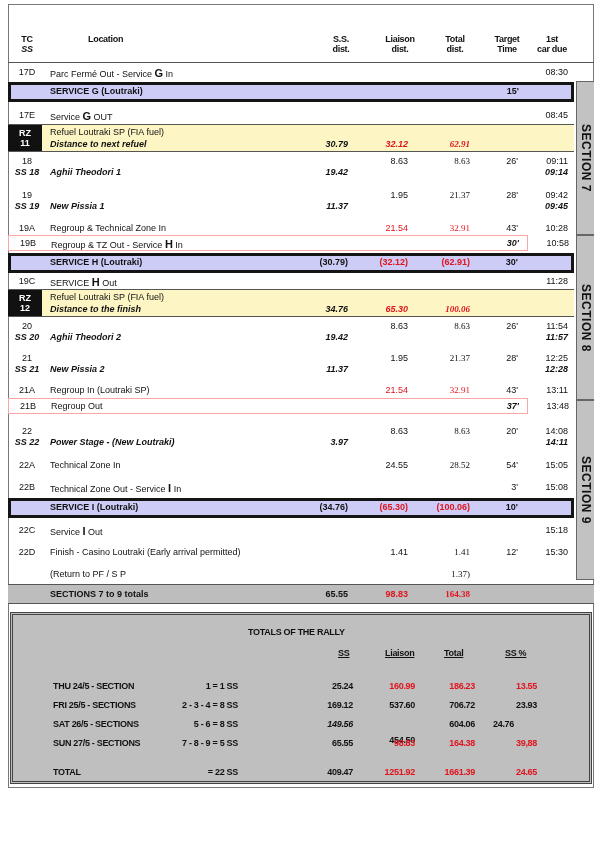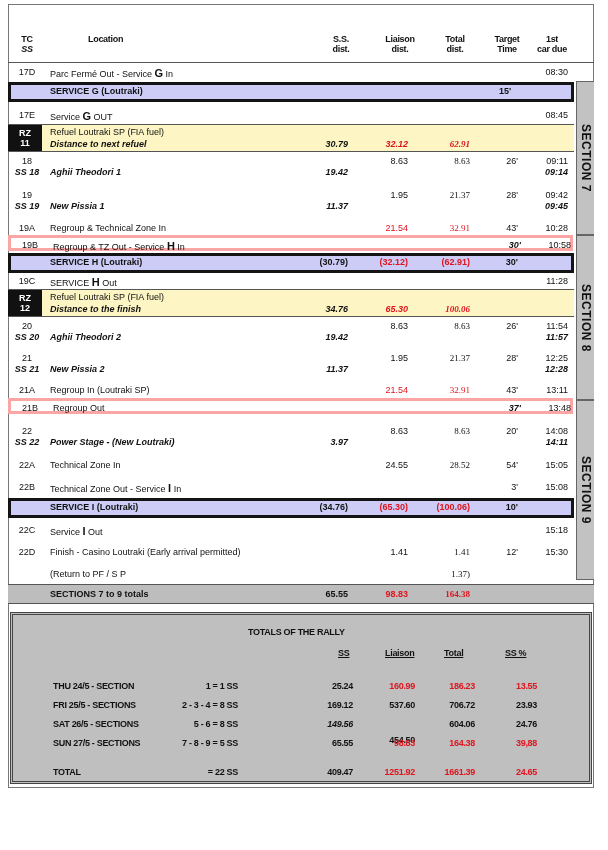--- a/index.html
+++ b/index.html
@@ -20,21 +20,21 @@
   .to { left:420px; width:42px; text-align:right;font-family:Liberation Serif, serif; }
   .tt { left:480px; width:30px; text-align:right; }
   .cd { left:520px; width:40px; text-align:right; }
   .bi { font-weight:bold; font-style:italic; }
   .b { font-weight:bold; }
   .red { color:#e0141e; }
   .svcbar { position:absolute; left:0; width:566px; height:20px; background:#141414; }
   .svcbar .inner { position:absolute; left:3px; top:3px; width:560px; height:14px; background:#ccccf7; }
   .refuel { position:absolute; left:0; width:566px; background:#fdf6c4; border-top:1px solid #555; border-bottom:1px solid #555; box-sizing:border-box; }
   .rzbox { position:absolute; left:0; top:0; width:34px; height:100%; background:#111; color:#fff; font-weight:bold; font-size:9px; text-align:center; line-height:10px; }
-  .boxed { position:absolute; left:0; width:565px; border:3px solid #fca5a5; box-sizing:border-box; background:#fff; }
+  .boxed { position:absolute; left:0; width:520px; border:1px solid #fca5a5; box-sizing:border-box; background:#fff; }
   .side { position:absolute; left:568px; width:18px; background:#c2c2c2; border-left:1px solid #666; border-top:1px solid #666; border-bottom:1px solid #666; box-sizing:border-box; }
   .side span { position:absolute; left:50%; top:50%; transform:translate(-50%,-50%) rotate(90deg); font-weight:bold; font-size:12px; white-space:nowrap; letter-spacing:0.5px; }
   .totrow { position:absolute; left:0; top:580px; width:586px; height:20px; background:#bdbdbd; border-top:1px solid #555; border-bottom:1px solid #555; box-sizing:border-box; font-size:9px; }
   .rally { position:absolute; left:2px; top:608px; width:582px; height:172px; background:#bfbfbf; border:3px double #444; box-sizing:border-box; }
   .rally .t { position:absolute; font-size:9px; font-weight:bold; white-space:nowrap; letter-spacing:-0.3px; }
   .u { text-decoration:underline; }
 </style>
 </head>
 <body>
 
@@ -81,21 +81,21 @@
 
   <div class="row" style="top:63px;">
     <span class="c tc">17D</span>
     <span class="c loc"><span>Parc Fermé Out - Service </span><b style="font-size:11px">G</b><span> In</span></span>
     <span class="c cd">08:30</span>
   </div>
 
   <div class="svcbar" style="top:78px;">
     <div class="inner">
       <span class="c b" style="left:39px;top:1px;font-size:9px;">SERVICE  G  (Loutraki)</span>
-      <span class="c b" style="left:488px;width:30px;text-align:left;top:1px;font-size:9px;">15'</span>
+      <span class="c b" style="left:478px;width:30px;text-align:right;top:1px;font-size:9px;">15'</span>
     </div>
   </div>
 
   <div class="row" style="top:106px;">
     <span class="c tc">17E</span>
     <span class="c loc"><span>Service </span><b style="font-size:11px">G</b><span> OUT</span></span>
     <span class="c cd">08:45</span>
   </div>
 
   <div class="refuel" style="top:120px;height:28px;">
@@ -305,21 +305,21 @@
       <span class="t" style="left:352px;width:50px;text-align:right;">537.60</span>
       <span class="t" style="left:412px;width:50px;text-align:right;">706.72</span>
       <span class="t" style="left:480px;width:44px;text-align:right;">23.93</span>
     </div>
     <div style="position:absolute;left:0;top:104px;width:100%;">
       <span class="t" style="left:40px;">SAT 26/5 - SECTIONS</span>
       <span class="t" style="left:155px;width:70px;text-align:right;">5 - 6 = 8 SS</span>
       <span class="t" style="left:300px;width:40px;text-align:right;font-style:italic;">149.56</span>
       <span class="t" style="left:352px;width:50px;text-align:right;margin-top:16px;">454.50</span>
       <span class="t" style="left:412px;width:50px;text-align:right;">604.06</span>
-      <span class="t" style="left:480px;width:44px;text-align:right;">24.76</span>
+      <span class="t" style="left:480px;width:44px;">24.76</span>
     </div>
     <div style="position:absolute;left:0;top:123px;width:100%;">
       <span class="t" style="left:40px;">SUN 27/5 - SECTIONS</span>
       <span class="t" style="left:155px;width:70px;text-align:right;">7 - 8 - 9 = 5 SS</span>
       <span class="t" style="left:300px;width:40px;text-align:right;">65.55</span>
       <span class="t red" style="left:352px;width:50px;text-align:right;">98.83</span>
       <span class="t red" style="left:412px;width:50px;text-align:right;">164.38</span>
       <span class="t red" style="left:480px;width:44px;text-align:right;">39,88</span>
     </div>
     <div style="position:absolute;left:0;top:152px;width:100%;">

